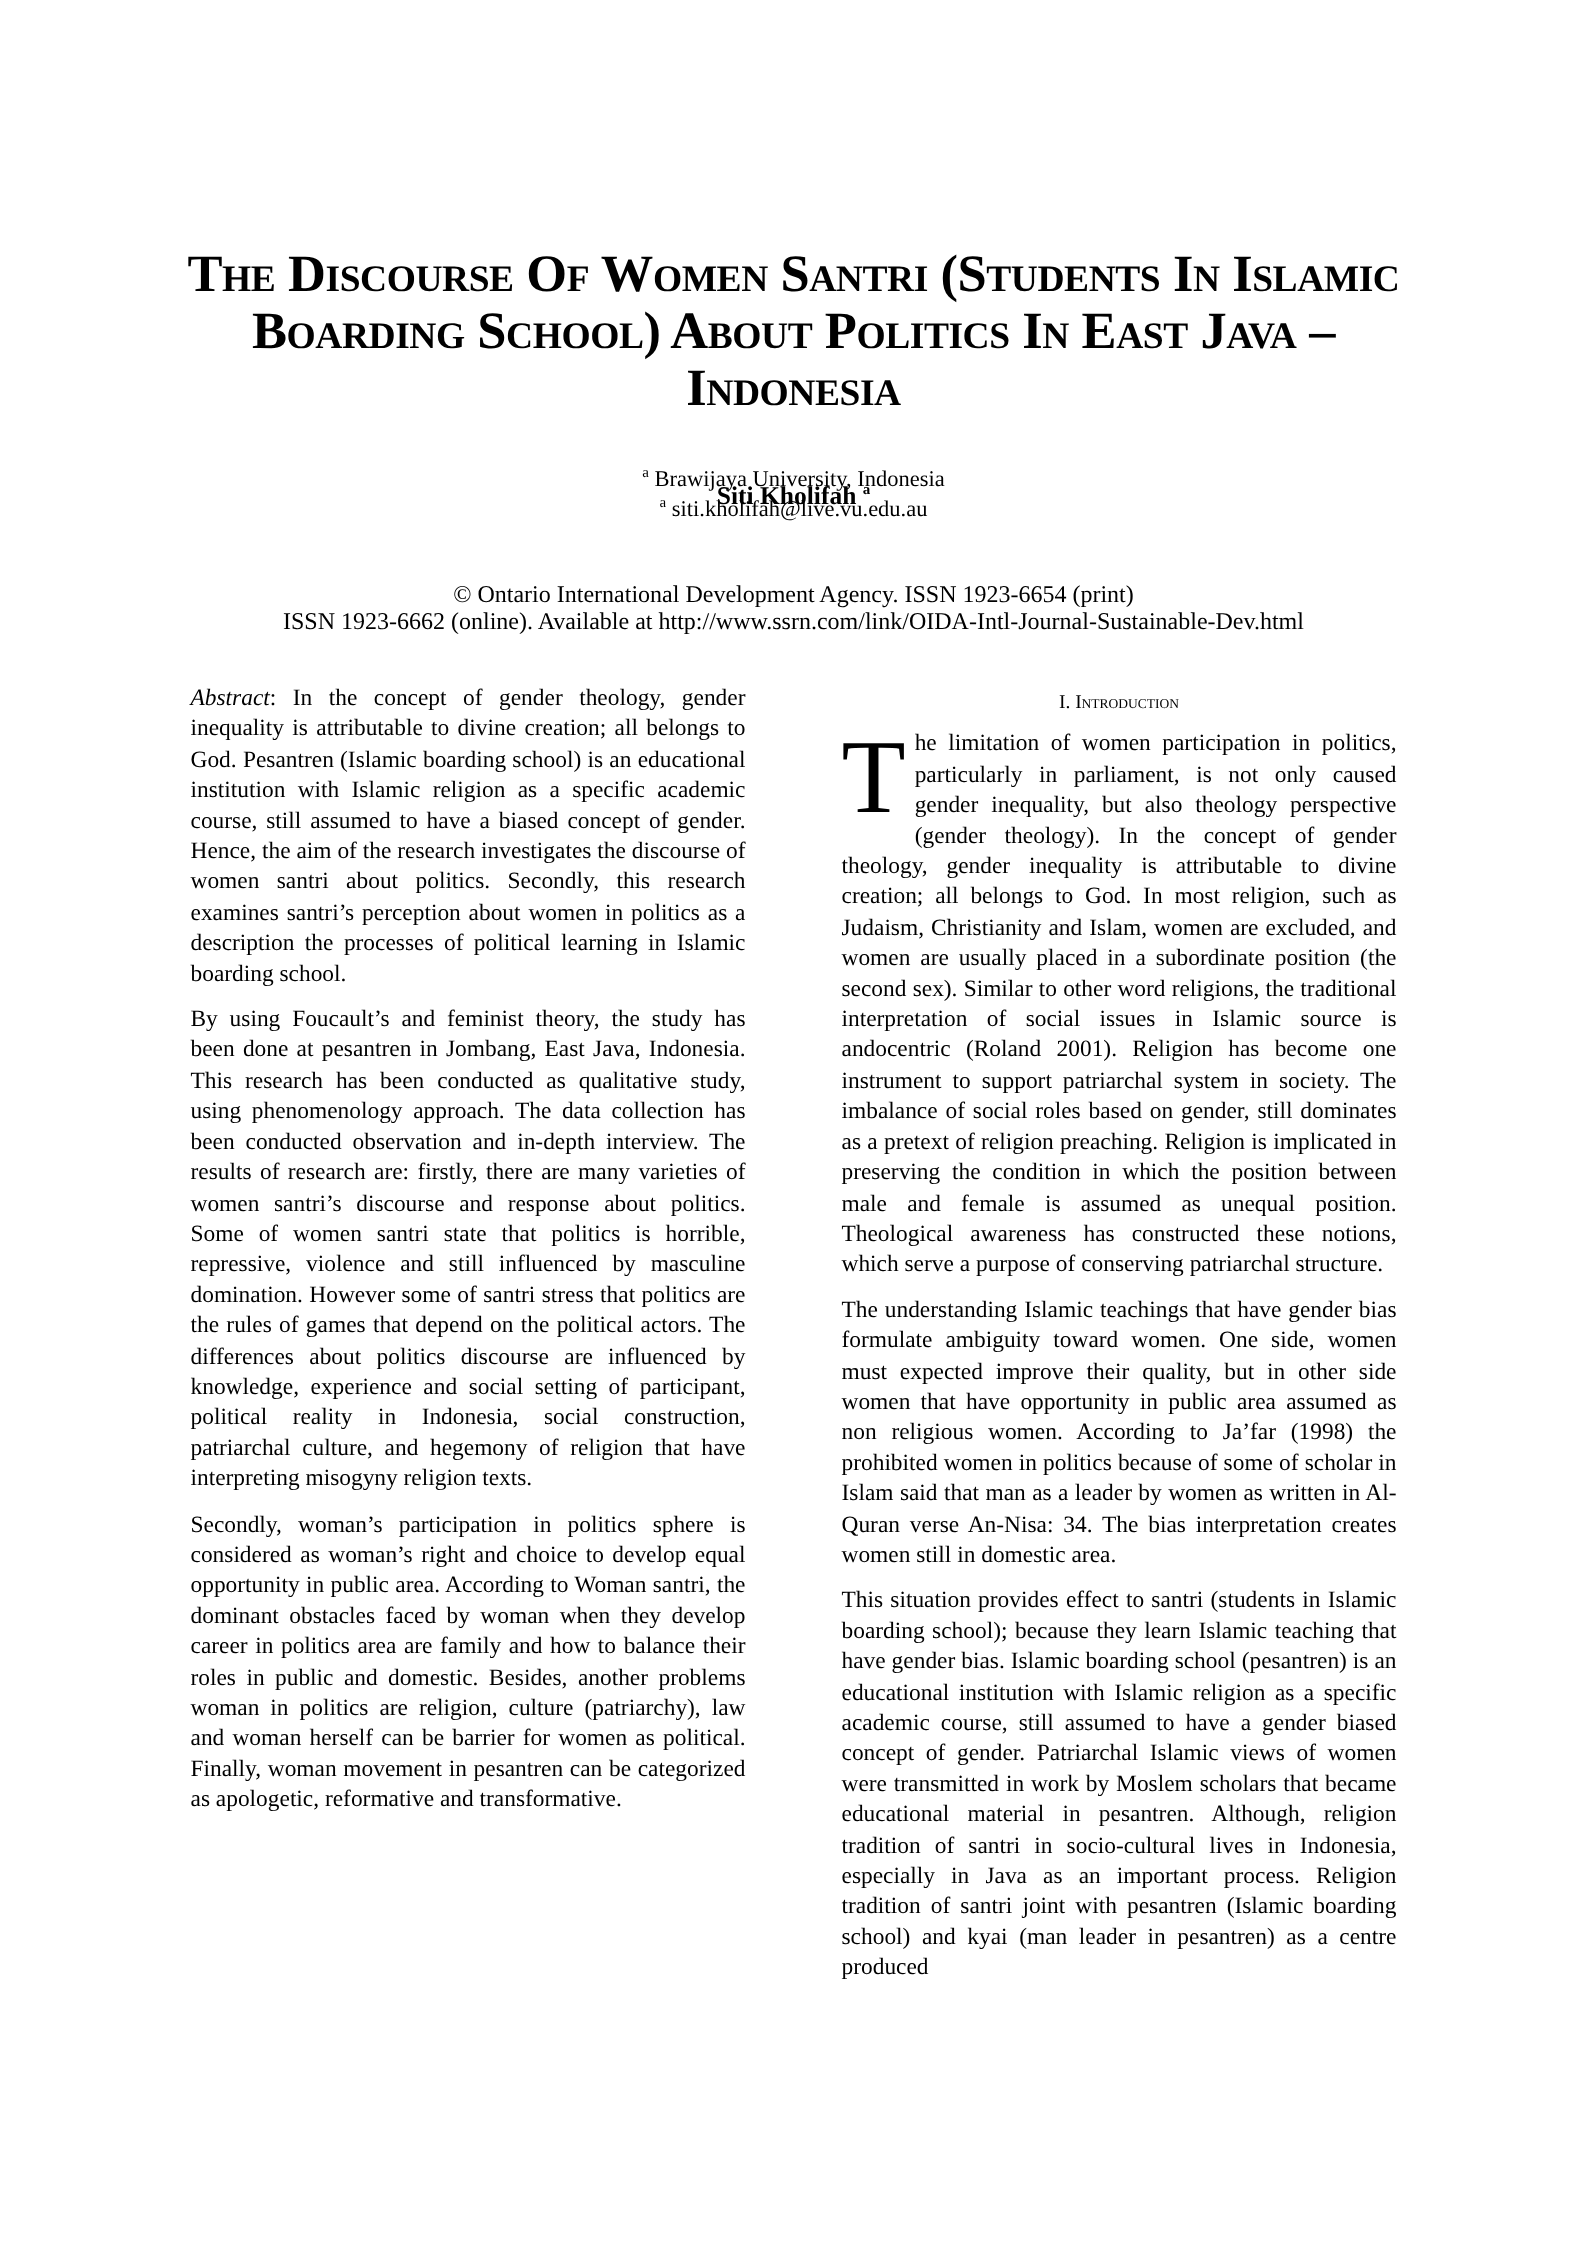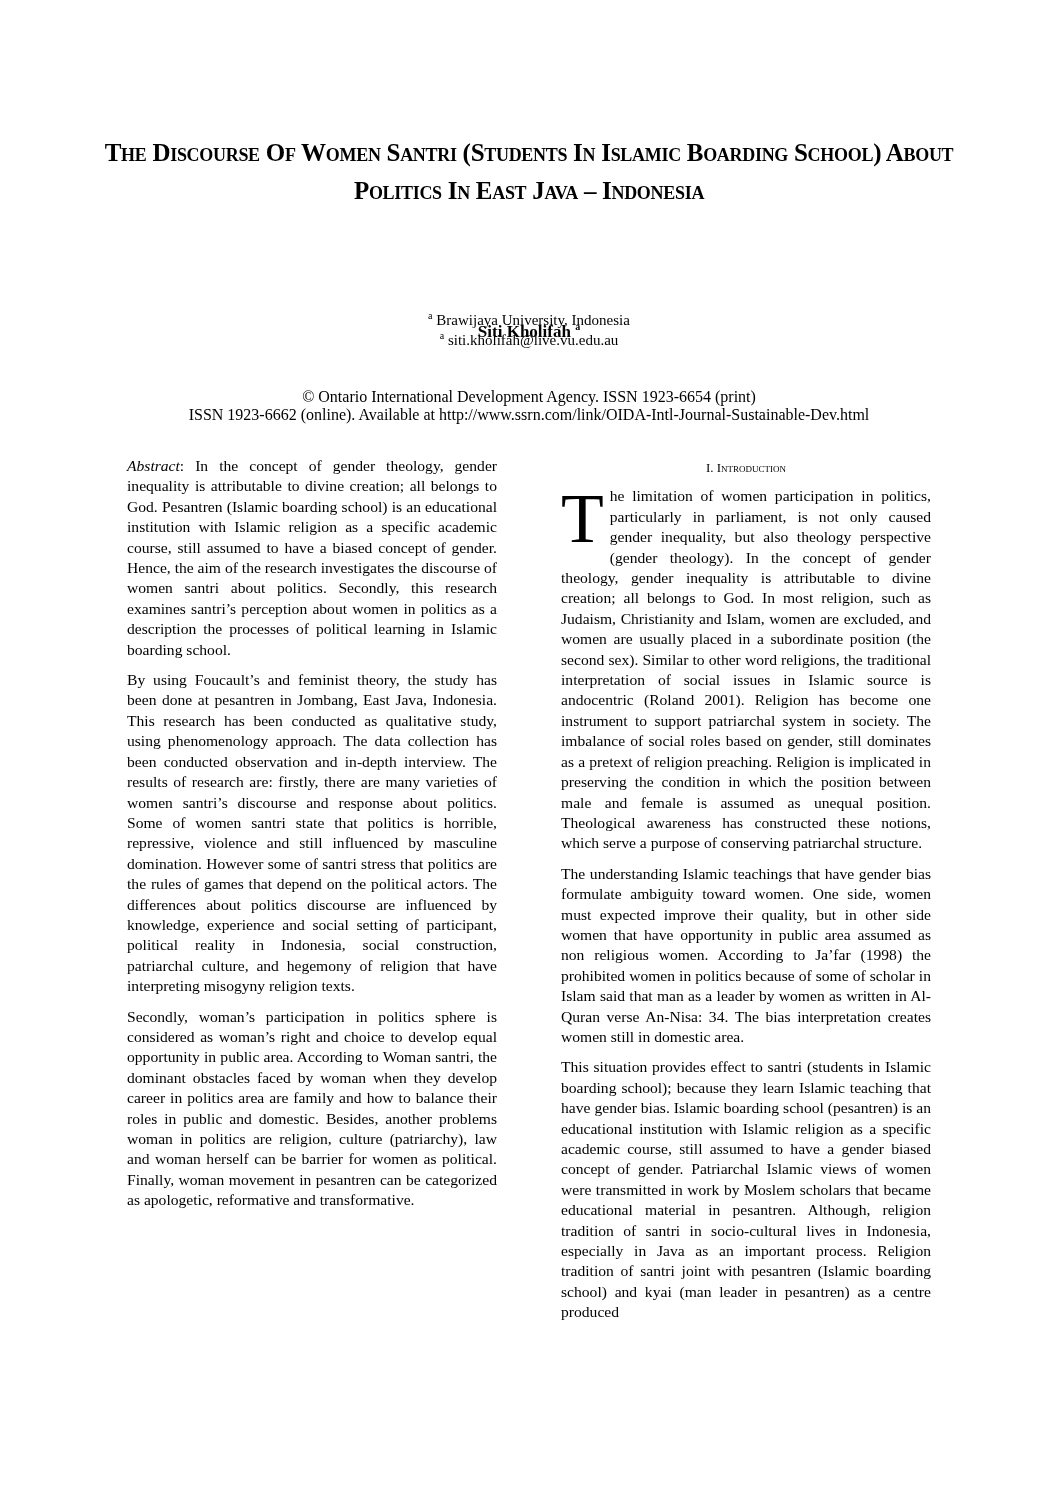--- a/index.html
+++ b/index.html
@@ -1,17 +1,17 @@
 <!DOCTYPE html>
 <html><head>
 <meta charset="utf-8">
 <style>
   html, body { margin: 0; padding: 0; background: #ffffff; }
   body { width: 1058px; height: 1497px; position: relative; overflow: hidden; color: #000; font-family: "Liberation Serif", "DejaVu Serif", serif; }
-  .title { position: absolute; left: 100px; top: 134px; width: 858px; text-align: center; font-weight: bold; font-size: 25px; line-height: 38px; font-variant: small-caps; letter-spacing: -0.3px; }
+  .title { position: absolute; left: 100px; top: 164px; width: 858px; text-align: center; font-weight: bold; font-size: 35px; line-height: 38px; font-variant: small-caps; letter-spacing: -0.3px; }
   .author { position: absolute; left: 0; top: 285px; width: 1058px; text-align: center; font-weight: bold; font-size: 17px; margin-top: 36px; }
   .author sup, .aff sup { font-size: 10px; }
   .aff { position: absolute; left: 0; width: 1058px; text-align: center; font-size: 15px; }
   .aff1 { top: 310px; } .aff2 { top: 330px; }
   .cr { position: absolute; left: 0; width: 1058px; text-align: center; font-size: 16px; }
   .cr1 { top: 388px; } .cr2 { top: 406px; }
   .col { position: absolute; top: 456px; width: 370px; font-size: 15.6px; line-height: 20.4px; text-align: justify; }
   .col-left { left: 127px; }
   .col-right { left: 561px; }
   .col p { margin: 0 0 10px 0; }

